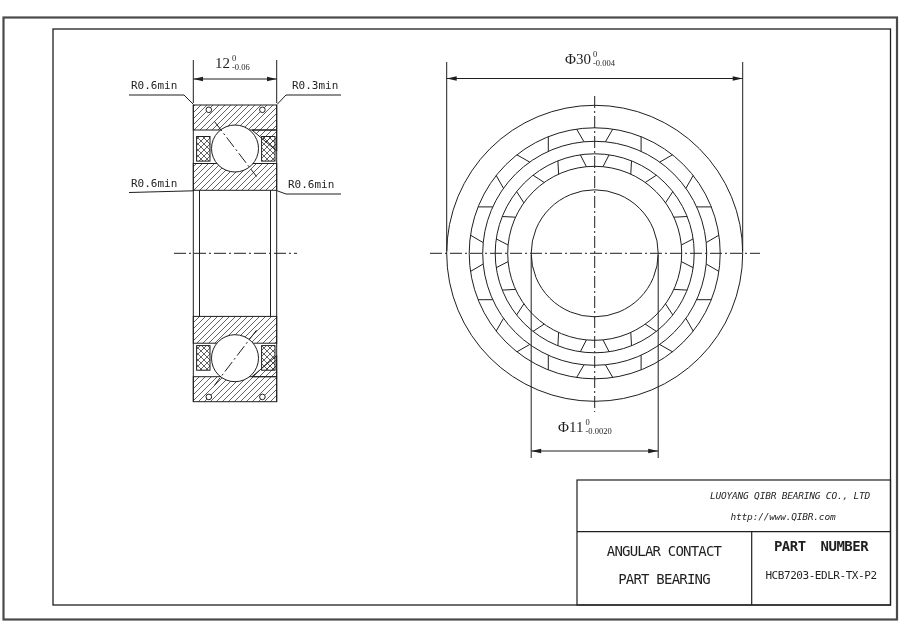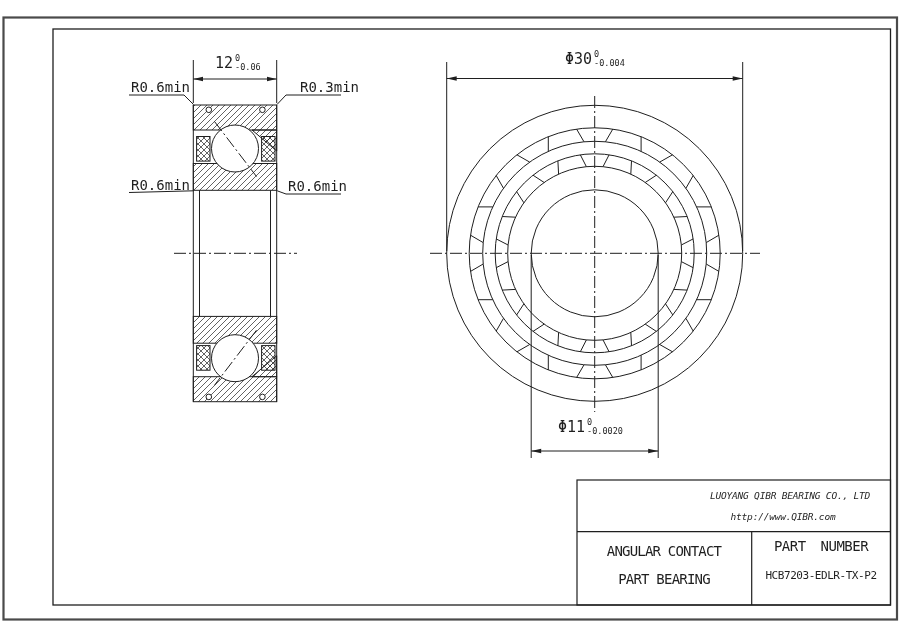--- a/index.html
+++ b/index.html
@@ -5,30 +5,30 @@
   :root{
     --line:#1f1f1f;
     --border-outer:#4a4a4a;
     --bg:#ffffff;
   }
   html,body{margin:0;padding:0;background:var(--bg);}
   #sheet{position:relative;width:900px;height:636px;background:var(--bg);
          font-family:"DejaVu Sans Mono", monospace;color:var(--line);overflow:hidden;}
   #art{position:absolute;left:0;top:0;}
   .txt{position:absolute;white-space:nowrap;line-height:1.05;}
-  .rlabel{font-size:14px;}
-  .dimrow{display:flex;align-items:flex-start;font-size:15px;}
+  .rlabel{font-size:11px;}
+  .dimrow{display:flex;align-items:flex-start;font-size:15px;font-family:Liberation Serif, serif;}
   .dimrow .tol{display:inline-flex;flex-direction:column;font-size:8.5px;
                line-height:9px;margin-left:2px;transform:translateY(-2px);}
   .center{transform:translateX(-50%);}
   
   .tb-company{font-size:9.5px;letter-spacing:-0.2px;font-style:italic;}
   .tb-site{font-size:9.5px;letter-spacing:-0.2px;font-style:italic;}
   .tb-product{font-size:14px;letter-spacing:-0.8px;}
-  .tb-pnlabel{font-size:14px;letter-spacing:-0.5px;word-spacing:7px;}
+  .tb-pnlabel{font-size:14px;letter-spacing:-0.5px;word-spacing:7px;font-weight:bold;}
   .tb-pn{font-size:11px;letter-spacing:-0.45px;}
   .logo{position:absolute;left:581px;top:483px;font-family:"DejaVu Sans", sans-serif;}
   .logo .mark{font-size:34px;font-weight:900;letter-spacing:0.5px;line-height:32px;}
   .logo .reg{font-size:10px;font-weight:700;vertical-align:top;position:relative;top:-2px;left:1px;}
   .logo .sub{font-size:10px;font-weight:700;letter-spacing:1.6px;margin:0 0 0 12px;line-height:10px;}
 </style>
 </head>
 <body>
 
 <div id="sheet">
@@ -185,21 +185,21 @@
         <line x1="531.2" y1="255" x2="531.2" y2="458"></line>
         <line x1="658.2" y1="255" x2="658.2" y2="458"></line>
         <line x1="531.2" y1="451" x2="658.2" y2="451"></line>
         <polygon points="531.2,451 541.2,448.8 541.2,453.2" fill="#1f1f1f" stroke="none"></polygon>
         <polygon points="658.2,451 648.2,448.8 648.2,453.2" fill="#1f1f1f" stroke="none"></polygon>
       </g>
     </g>
   </svg>
 
   <div class="txt rlabel" style="left:131px;top:80px">R0.6min</div>
-  <div class="txt rlabel" style="left:300px;top:80px">R0.3min</div>
+  <div class="txt rlabel" style="left:292px;top:80px">R0.3min</div>
   <div class="txt rlabel" style="left:131px;top:177.5px">R0.6min</div>
   <div class="txt rlabel" style="left:288px;top:179px">R0.6min</div>
 
   <div class="txt dimrow" style="left:215px;top:56px">
     <span>12</span>
     <span class="tol">
       <span>0</span>
       <span>-0.06</span>
     </span>
   </div>

